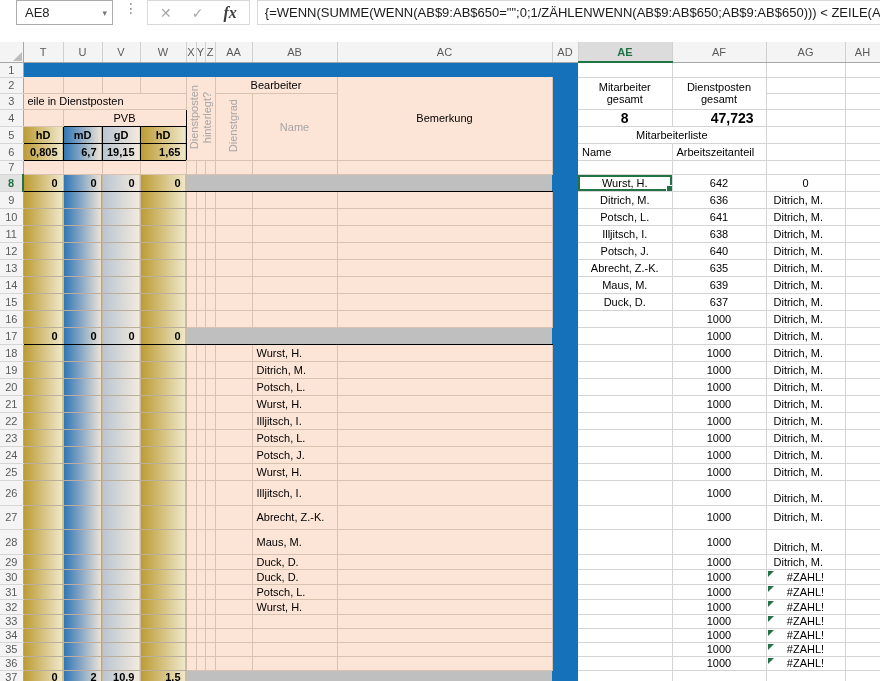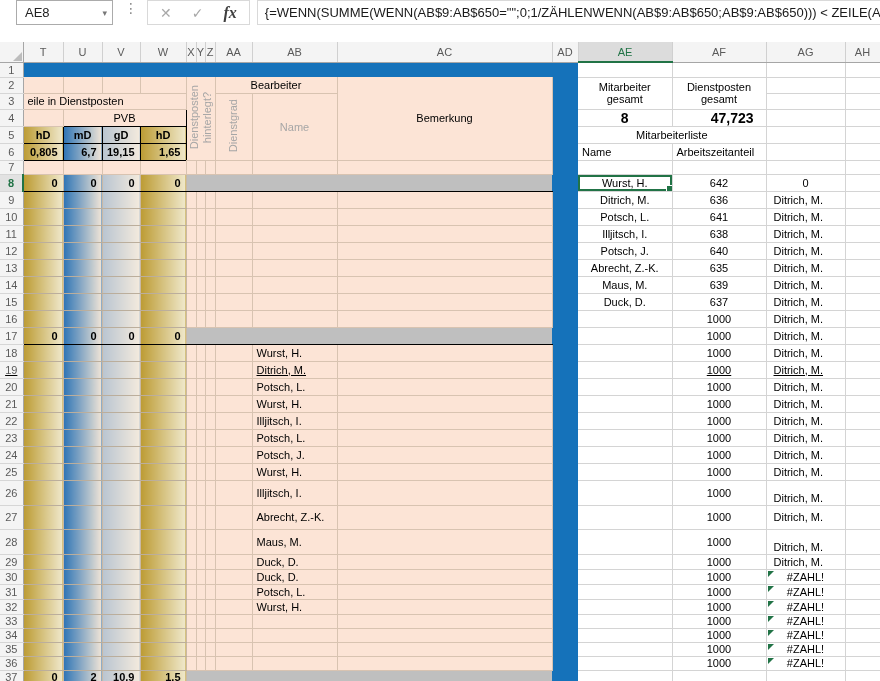--- a/index.html
+++ b/index.html
@@ -20,21 +20,21 @@
   .formulabox{flex:1;height:25px;border:1px solid #D9D9D9;border-right:0;margin-left:7px;
               display:flex;align-items:center;padding-left:7px;overflow:hidden;box-sizing:border-box;}
   .formula-text{font-size:13px;color:#1a1a1a;white-space:nowrap;}
 
   
   table.grid{border-collapse:collapse;table-layout:fixed;width:880px;}
   td,th{overflow:hidden;white-space:nowrap;font-size:11px;font-weight:normal;padding:0;
         vertical-align:middle;box-sizing:border-box;}
   thead tr{height:20px;}
   th.ch{background:#F4F4F4;color:#5A5A5A;border-right:1px solid #D0D0D0;border-bottom:1px solid #A6A6A6;text-align:center;}
-  th.ch.selc{background:#DCDCDC;color:#217346;font-weight:normal;border-bottom:2px solid #217346;margin-top:20px;}
+  th.ch.selc{background:#DCDCDC;color:#217346;font-weight:bold;border-bottom:2px solid #217346;margin-top:20px;}
   th.corner{background:#F4F4F4;border-right:1px solid #A6A6A6;border-bottom:1px solid #A6A6A6;position:relative;}
   .ctri{position:absolute;right:1px;bottom:1px;width:0;height:0;
         border-bottom:9px solid #BDBDBD;border-left:9px solid transparent;}
   th.rh{background:#F4F4F4;color:#5A5A5A;border-right:1px solid #A6A6A6;border-bottom:1px solid #D6D6D6;text-align:center;}
   th.rh.selr{background:#E2E2E2;color:#217346;font-weight:bold;border-right:2px solid #217346;}
 
   td.w{background:#fff;border-right:1px solid #D4D4D4;border-bottom:1px solid #D4D4D4;}
   td.p{background:#FCE4D6;border-right:1px solid #D8C3B1;border-bottom:1px solid #D8C3B1;}
   td.blue{background:#1572BA;border:0;}
   td.gT{background:linear-gradient(90deg,#BC9B33,#EFE8CB);border-right:1px solid #C9B8A4;border-bottom:1px solid #BBAE9C;}
@@ -392,21 +392,21 @@
           <td class="p"></td>
           <td class="p"></td>
           <td class="p lft">Wurst, H.</td>
           <td class="p"></td>
           <td class="blue"></td>
           <td class="w ctr"></td>
           <td class="w ctr">1000</td>
           <td class="w agl">Ditrich, M.</td>
           <td class="w"></td>
         </tr>
-        <tr style="height: 17px; text-decoration: underline;">
+        <tr style="height: 17px;">
           <th class="rh">19</th>
           <td class="gT"></td>
           <td class="gU"></td>
           <td class="gV"></td>
           <td class="gT"></td>
           <td class="p blkl"></td>
           <td class="p"></td>
           <td class="p"></td>
           <td class="p"></td>
           <td class="p lft">Ditrich, M.</td>

